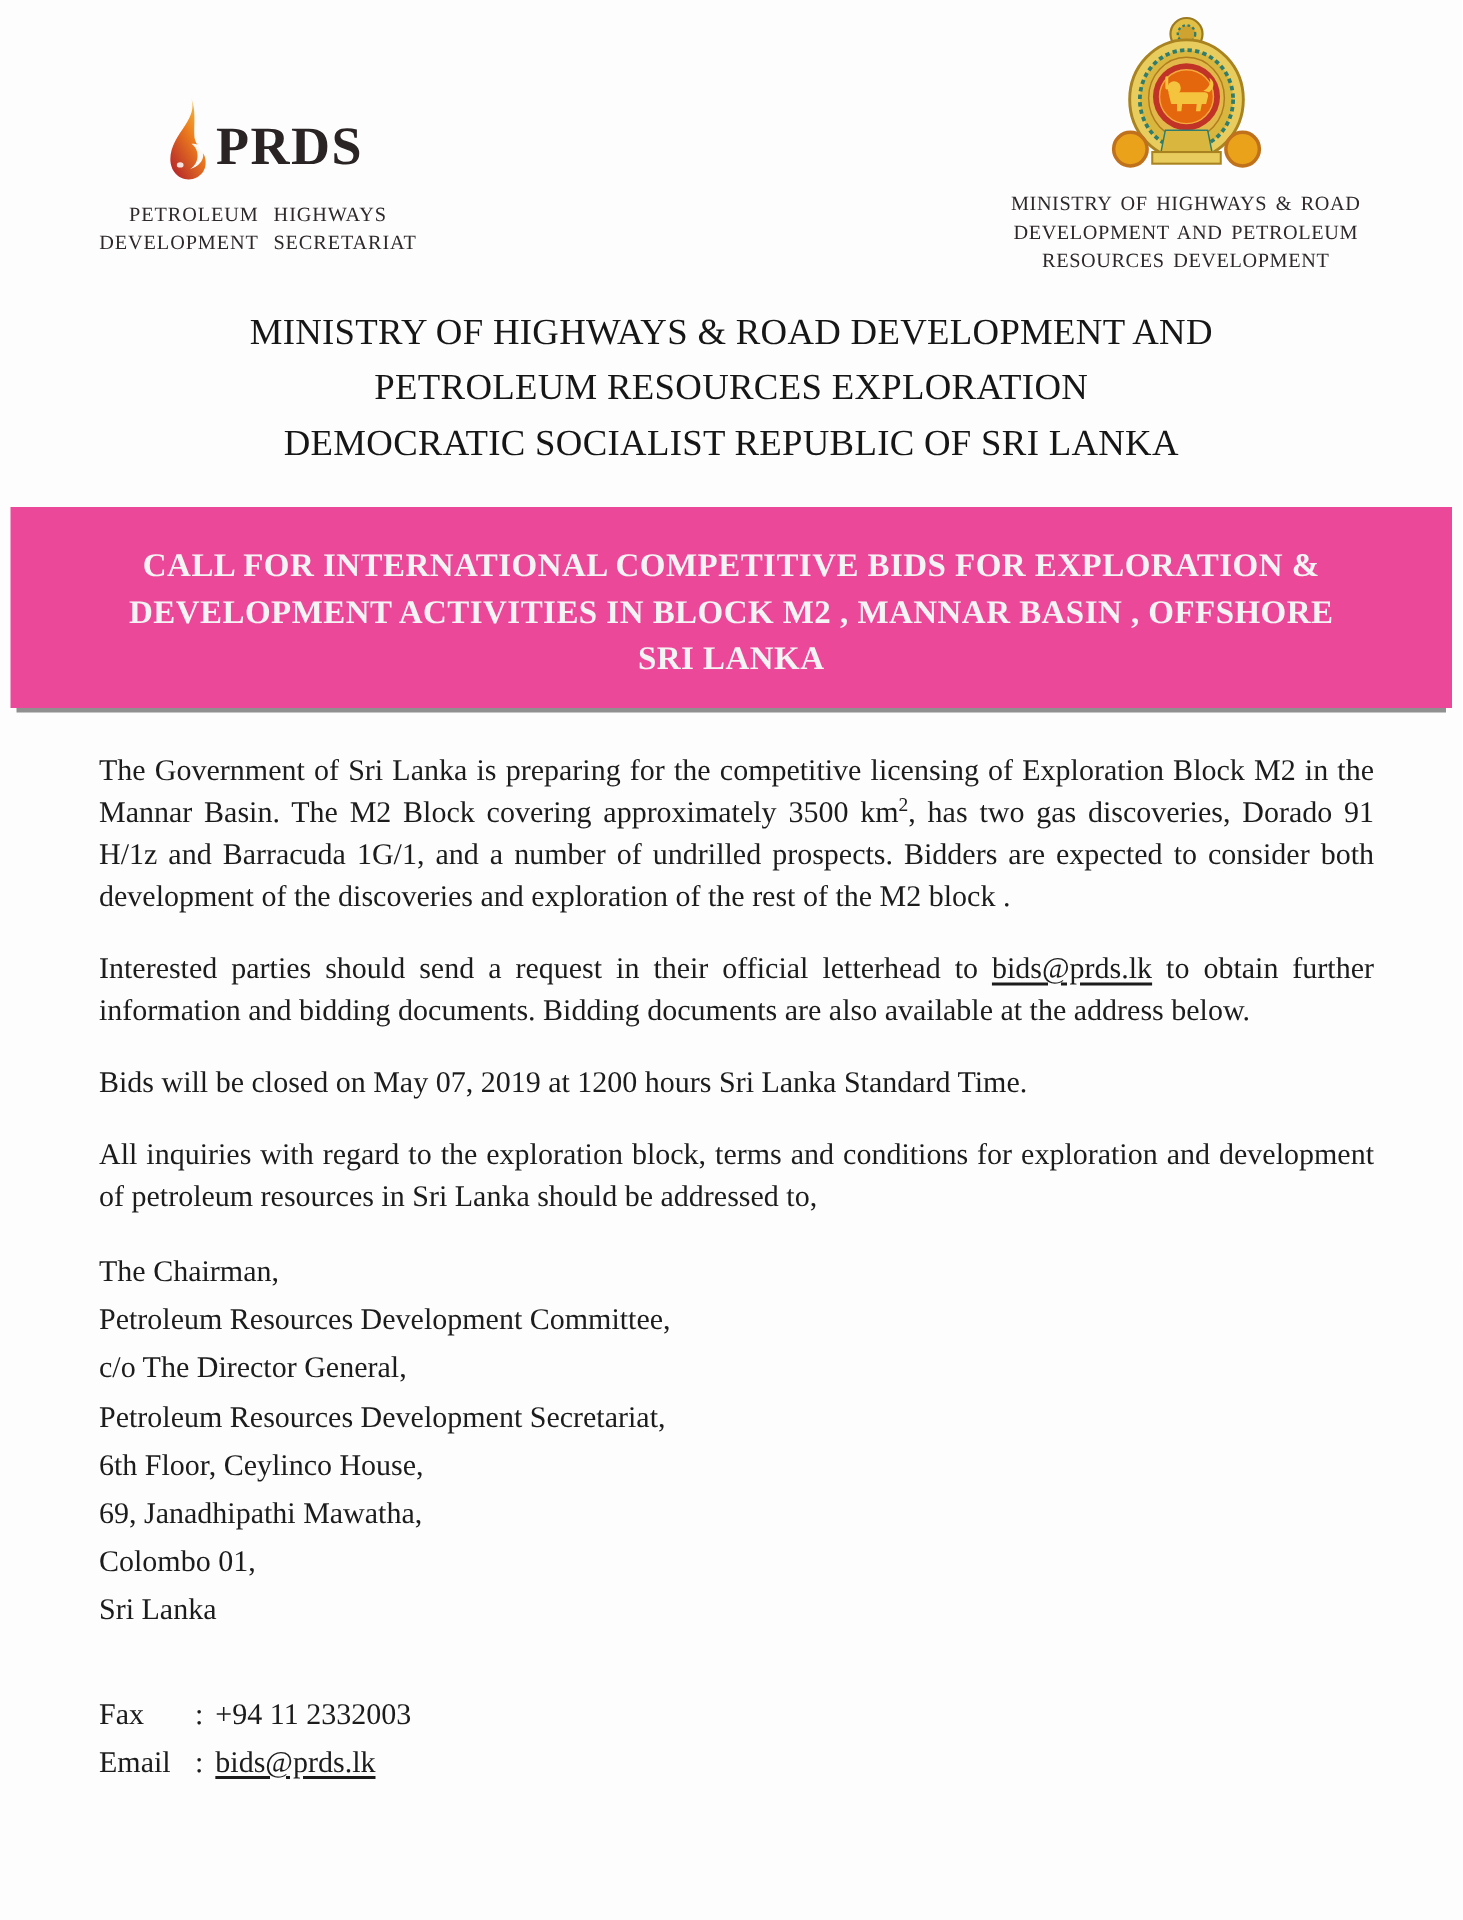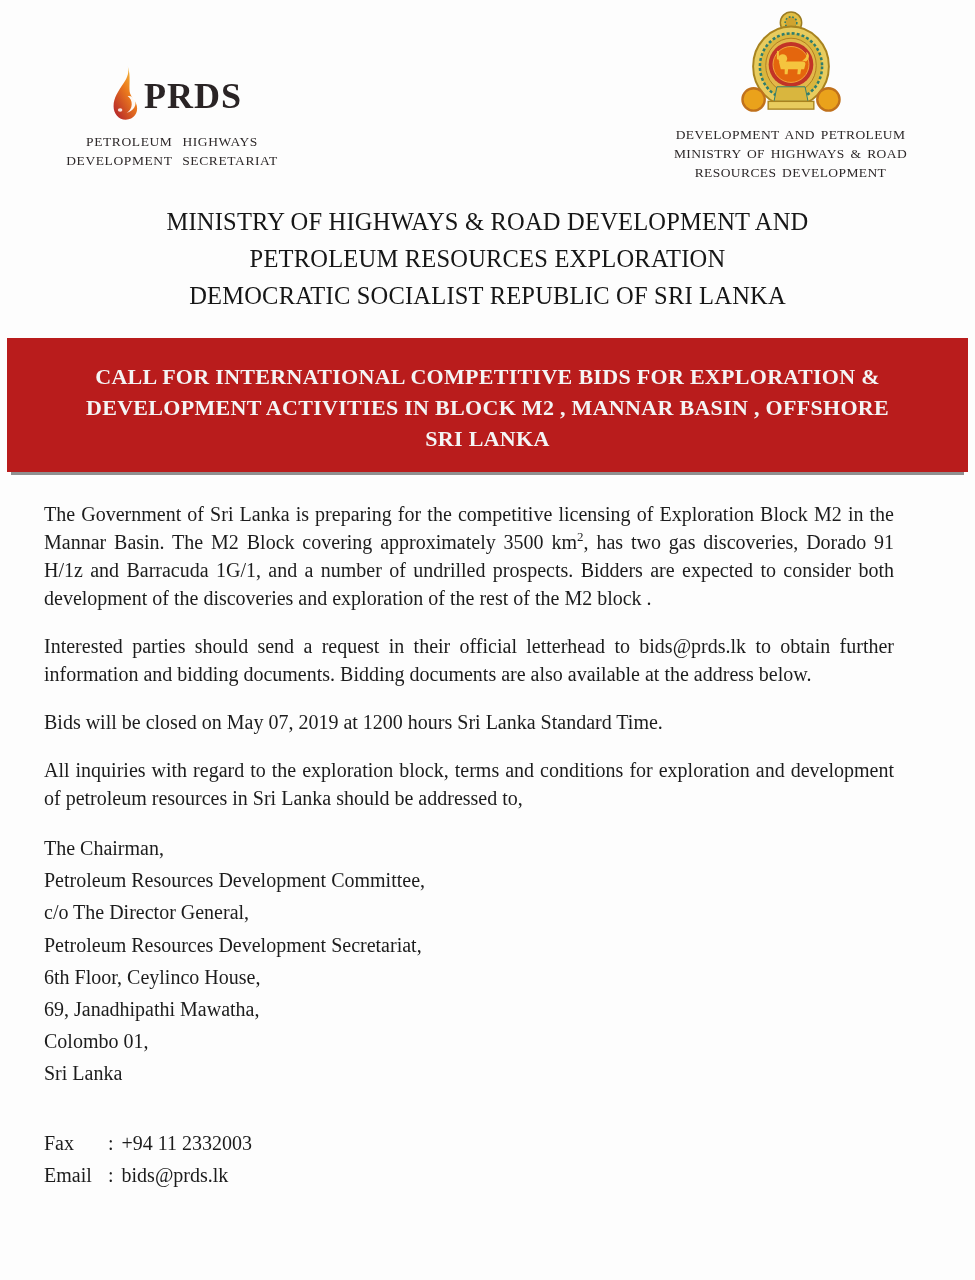--- a/index.html
+++ b/index.html
@@ -27,34 +27,34 @@
   
   .doc-title {
     position:absolute; top:203px; left:0; right:0;
     text-align:center; font-size:24.5px; font-weight:normal;
     line-height:37px; letter-spacing:0.2px; color:#161616;
   }
 
   
   .banner {
     position:absolute; top:338px; left:7px; right:7px; height:134px;
-    background:#b91c1c; color:#f4f4f4;
+    background:#ec4899; color:#f4f4f4;
     text-align:center; font-weight:bold; font-size:22px; line-height:31px;
     padding-top:23px; letter-spacing:0.3px;
     box-shadow: 0 7px 0 -4px #909090;
   }
 
   
-  .content { position:absolute; top:500px; left:44px; width:850px; }
+  .content { position:absolute; top:500px; left:66px; width:850px; }
   .content p {
     font-size:20px; line-height:28px; text-align:justify;
     margin-bottom:20px; color:#1c1c1c;
   }
   sup.area-sup { font-size:13px; line-height:0; }
-  .email-link { text-underline-offset:3px; color:inherit; }
+  .email-link { text-decoration:underline; text-underline-offset:3px; color:inherit; }
 
   .address { margin-top:10px; font-size:20px; line-height:32.2px; color:#1c1c1c; }
 
   .contact { margin-top:37px; font-size:20px; line-height:32px; color:#1c1c1c; }
   .contact-row { white-space:nowrap; }
   .contact-label { display:inline-block; width:64px; }
   .contact-sep { display:inline-block; margin-right:8px; }
 </style>
 </head>
 <body>
@@ -107,22 +107,22 @@
         </g>
 
         <path d="M38,79 h29 l3,15 h-35 z" fill="#d9b63e" stroke="#2e7d6e" stroke-width="1"></path>
         <rect x="29" y="94" width="47" height="8" fill="#e8cc5e" stroke="#a8831f" stroke-width="1.4"></rect>
 
         <circle cx="14" cy="92" r="11.5" fill="#eaa21b" stroke="#c0711c" stroke-width="2.4"></circle>
         <circle cx="91" cy="92" r="11.5" fill="#eaa21b" stroke="#c0711c" stroke-width="2.4"></circle>
       </svg>
     </span>
     <div class="ministry-name">
+      <div>MINISTRY OF HIGHWAYS &amp; ROAD</div>
       <div>DEVELOPMENT AND PETROLEUM</div>
-      <div>MINISTRY OF HIGHWAYS &amp; ROAD</div>
       <div>RESOURCES  DEVELOPMENT</div>
     </div>
   </div>
 
   <div class="doc-title">
     <div>MINISTRY OF HIGHWAYS &amp; ROAD DEVELOPMENT AND</div>
     <div>PETROLEUM RESOURCES EXPLORATION</div>
     <div>DEMOCRATIC SOCIALIST REPUBLIC OF SRI LANKA</div>
   </div>
 

